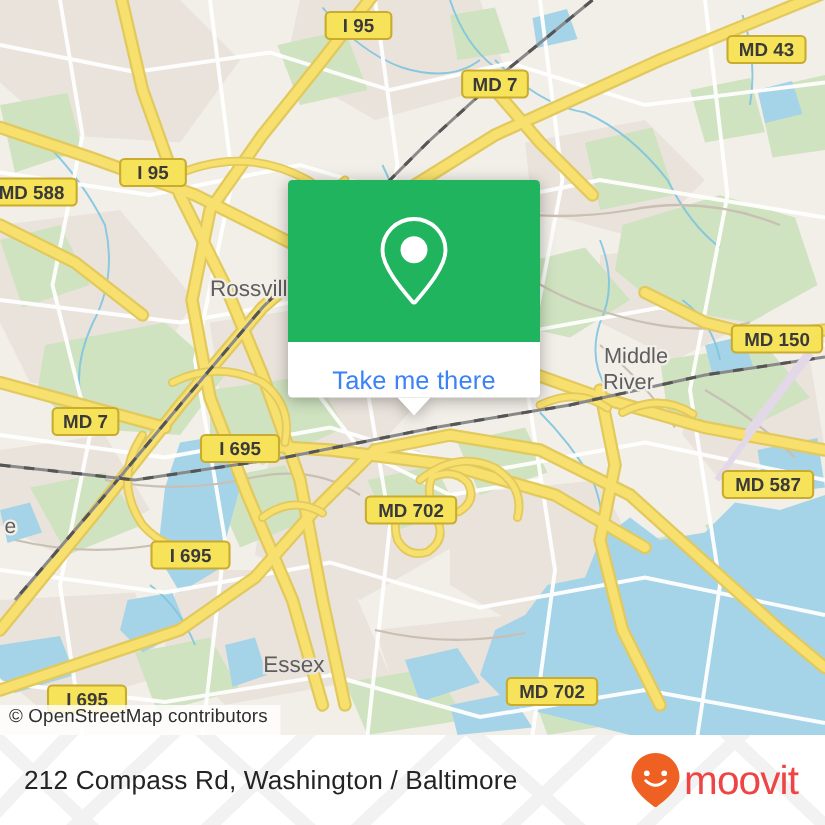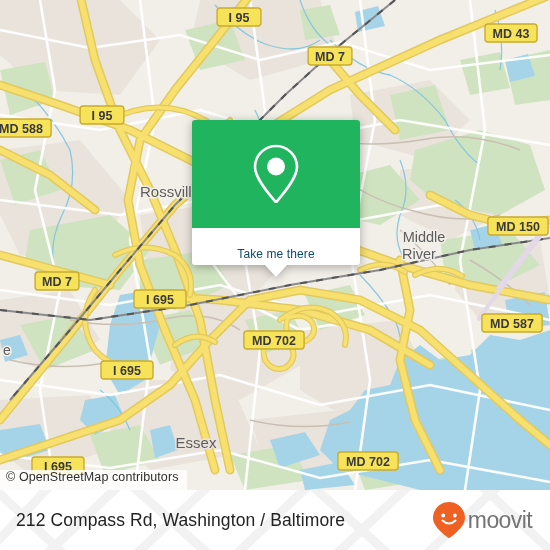--- a/index.html
+++ b/index.html
@@ -61,22 +61,22 @@
   }
   #popup-footer {
     height: 37px;
     background: #ffffff;
     border-radius: 0 0 3px 3px;
     display: flex;
     align-items: center;
     justify-content: center;
   }
   #popup-label {
-    font-size: 12px;
-    color: #0c4a6e;
+    font-size: 17px;
+    color: #3b82f6;
     letter-spacing: 0.1px;
     margin-top: 14px;
   }
   #popup-tail {
     position: absolute;
     left: 50%;
     transform: translateX(-50%);
     top: 145px;
     width: 0; height: 0;
     border-left: 11px solid transparent;
@@ -112,22 +112,22 @@
     z-index: 2;
   }
   #brand-logo {
     position: relative;
     display: flex;
     align-items: center;
     gap: 2px;
     z-index: 2;
   }
   #brand-text {
-    font-size: 23px;
-    color: #737373;
+    font-size: 27px;
+    color: #ef4444;
     letter-spacing: -0.6px;
     line-height: 1;
     font-weight: 400;
   }
 </style>
 </head>
 <body>
 
 <div id="app">
 

